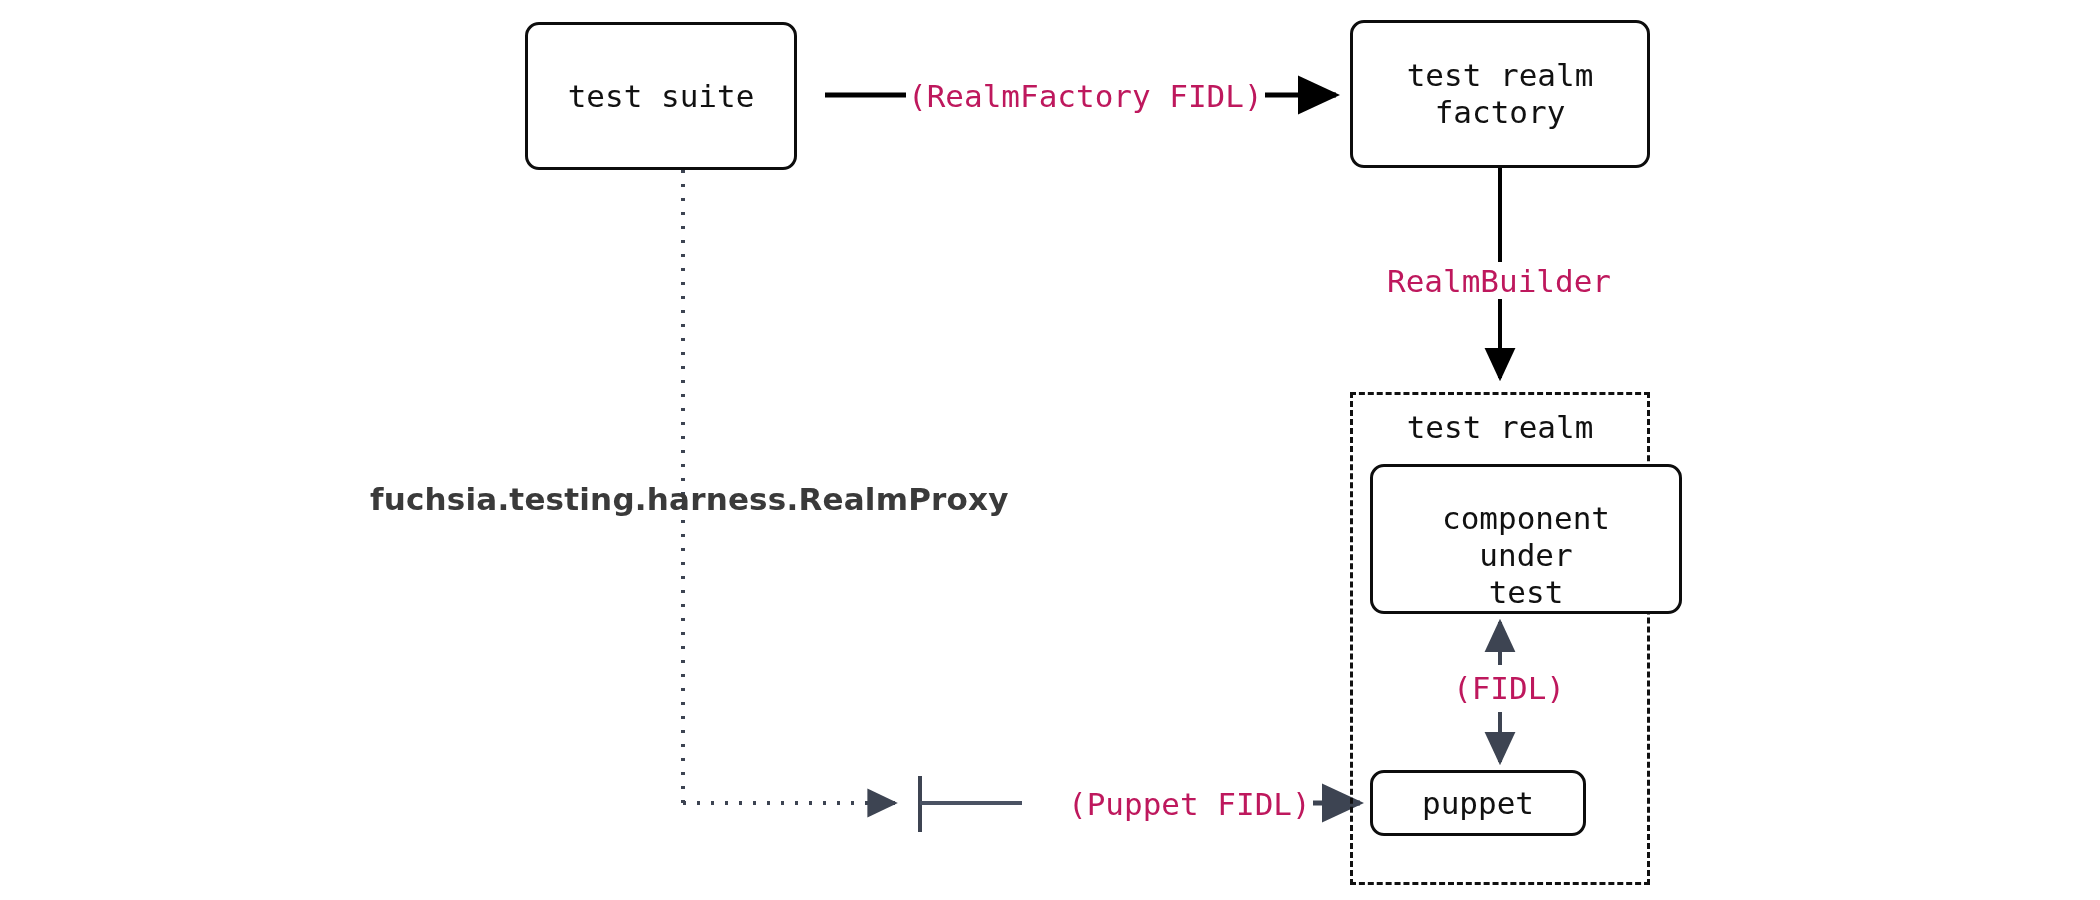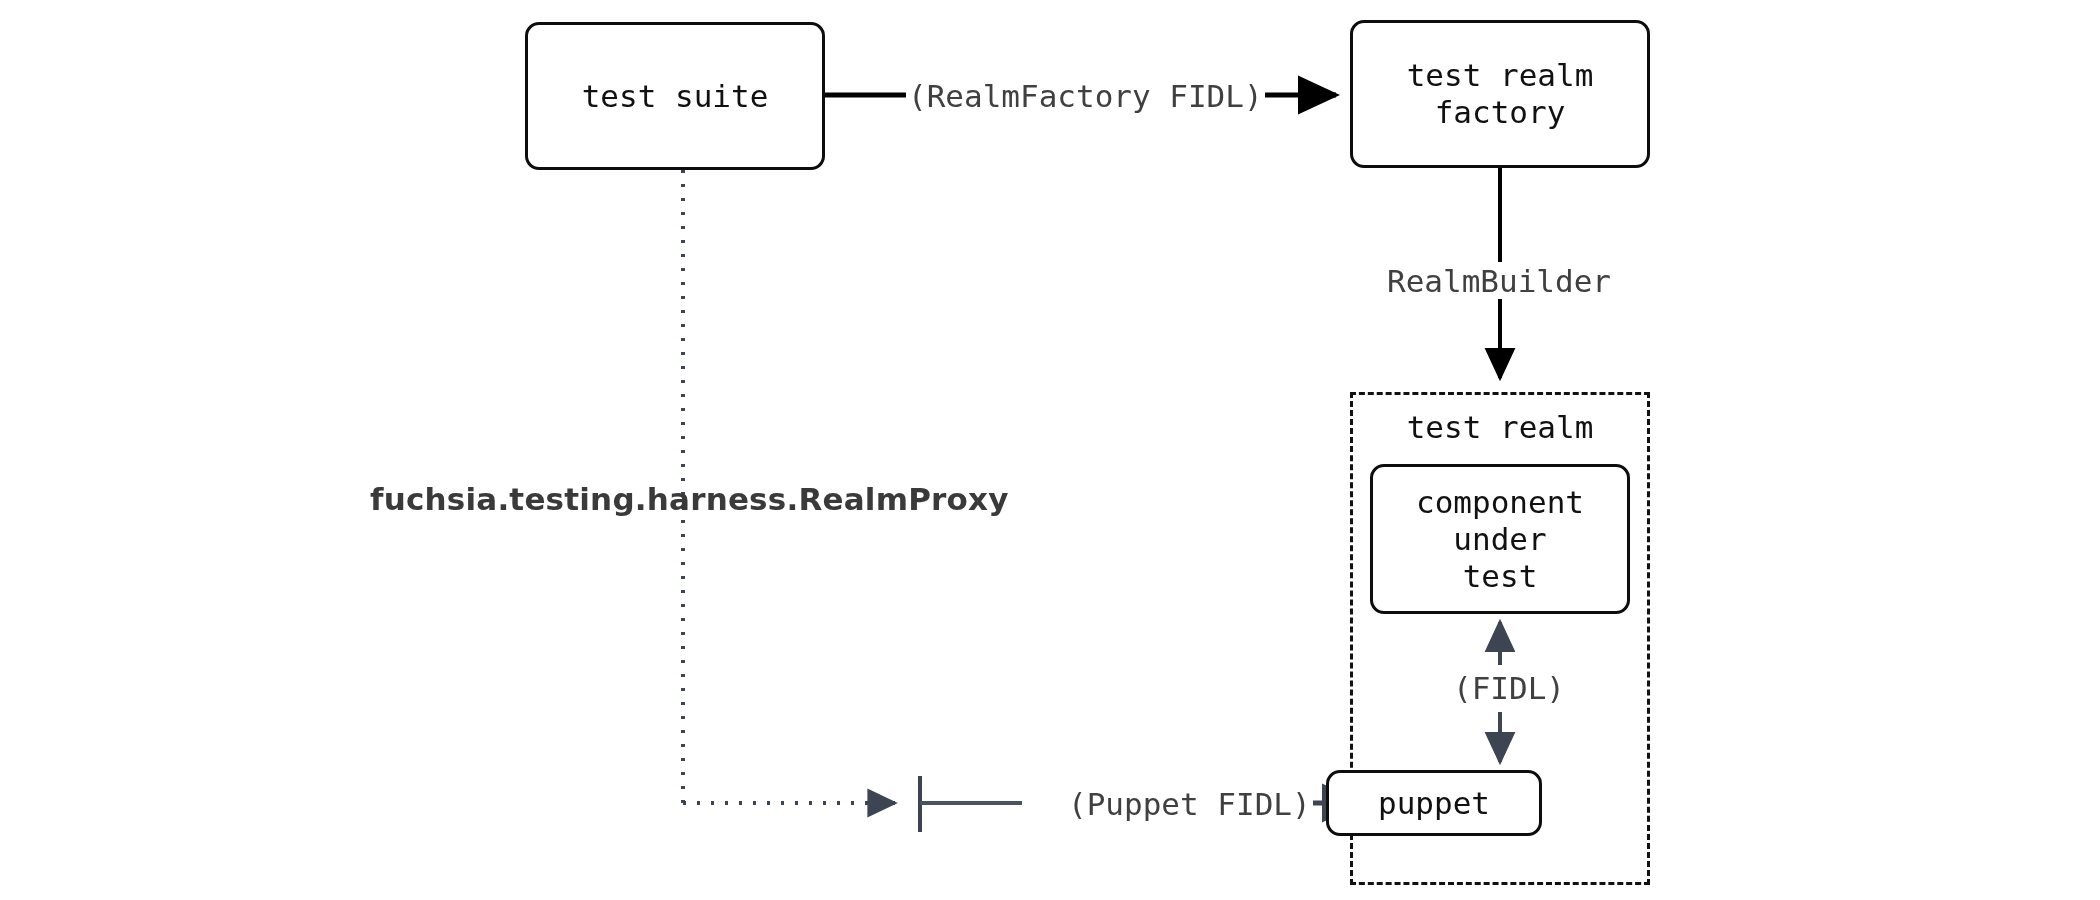--- a/index.html
+++ b/index.html
@@ -52,21 +52,21 @@
     width: 100%;
     text-align: center;
     font-family: "DejaVu Sans Mono", "Liberation Mono", monospace;
     font-size: 31px;
     color: #111111;
   }
   .edge-label {
     position: absolute;
     font-family: "DejaVu Sans Mono", "Liberation Mono", monospace;
     font-size: 31px;
-    color: #404040;
+    color: #be185d;
     white-space: nowrap;
     background: #ffffff;
     padding: 0 2px;
   }
   .proxy-label {
     position: absolute;
     font-family: "DejaVu Sans", "Liberation Sans", sans-serif;
     font-size: 31px;
     color: #3a3a3a;
     white-space: nowrap;
@@ -120,36 +120,36 @@
       <line x1="920" y1="803" x2="1022" y2="803" stroke="#4a5263" stroke-width="4"></line>
 
       <line x1="1272" y1="803" x2="1360" y2="803" stroke="#3d4452" stroke-width="5" marker-end="url(#arrow-slate-end)"></line>
     </g>
   </svg>
 
   <div class="realm-container" style="left:1350px; top:392px; width:300px; height:493px;">
     <div class="realm-title" style="top:14px;">test realm</div>
   </div>
 
-  <div class="node-box" style="left:525px; top:22px; width:300px; height:148px;">
+  <div class="node-box" style="left:525px; top:22px; width:272px; height:148px;">
     <span class="node-label">test suite</span>
   </div>
 
   <div class="node-box" style="left:1350px; top:20px; width:300px; height:148px;">
     <span class="node-label">test realm
 factory</span>
   </div>
 
-  <div class="node-box" style="left:1370px; top:464px; width:260px; height:150px;">
+  <div class="node-box" style="left:1370px; top:464px; width:312px; height:150px;align-items:flex-end;">
     <span class="node-label">component
 under
 test</span>
   </div>
 
-  <div class="node-box" style="left:1326px; top:770px; width:216px; height:66px;">
+  <div class="node-box" style="left:1370px; top:770px; width:216px; height:66px;">
     <span class="node-label">puppet</span>
   </div>
 
   <div class="edge-label" style="left:906px; top:78px;">(RealmFactory FIDL)</div>
 
   <div class="edge-label" style="left:1385px; top:263px;">RealmBuilder</div>
 
   <div class="edge-label" style="left:1444px; top:670px;margin-left:7px;">(FIDL)</div>
 
   <div class="edge-label" style="left:1022px; top:786px;margin-left:44px;">(Puppet FIDL)</div>

